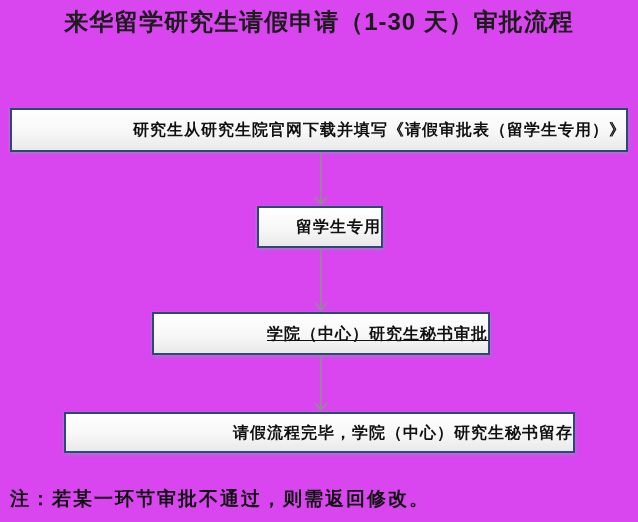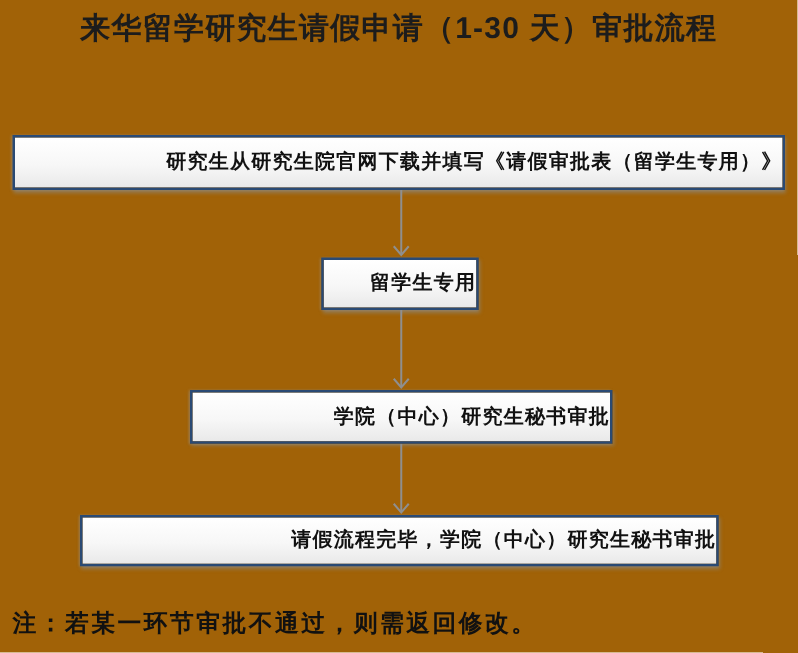--- a/index.html
+++ b/index.html
@@ -4,21 +4,21 @@
 <style>
   html, body {
     margin: 0;
     padding: 0;
     background: #ffffff;
   }
   .canvas {
     position: relative;
     width: 638px;
     height: 522px;
-    background: #a16207;
+    background: #d946ef;
     overflow: hidden;
     font-family: "Liberation Sans", "DejaVu Sans", sans-serif;
   }
   .title {
     position: absolute;
     top: 6px;
     left: 0;
     width: 638px;
     text-align: center;
     font-family: "Liberation Sans", "DejaVu Sans", sans-serif;
@@ -40,21 +40,21 @@
     font-family: "Liberation Serif", "DejaVu Serif", serif;
     font-size: 16px;
     font-weight: 700;
     color: #111111;
     letter-spacing: 1px;
     text-align: center;
     line-height: 1.2;
   }
   .box-1 { left: 10px;  top: 108px; width: 618px; height: 44px; }
   .box-2 { left: 257px; top: 206px; width: 126px; height: 42px; }
-  .box-3 { left: 152px; top: 312px; width: 338px; height: 43px; }
+  .box-3 { left: 152px; top: 312px; width: 338px; height: 43px; text-decoration: underline; }
   .box-4 { left: 64px;  top: 412px; width: 511px; height: 41px; }
   .arrow {
     position: absolute;
     left: 313px;
     width: 16px;
   }
   .arrow-1 { top: 152px; height: 54px; }
   .arrow-2 { top: 248px; height: 64px; }
   .arrow-3 { top: 355px; height: 57px; }
   .arrow svg { display: block; }
@@ -105,18 +105,18 @@
   </div>
 
   <div class="arrow arrow-3">
     <svg width="16" height="57" viewBox="0 0 16 57">
       <line x1="8" y1="0" x2="8" y2="54" stroke="#8f8f8f" stroke-width="1.6"></line>
       <polyline points="2,48 8,55 14,48" fill="none" stroke="#8f8f8f" stroke-width="1.6"></polyline>
     </svg>
   </div>
 
   <div class="flow-box box-4">
-    <span>请假流程完毕，学院（中心）研究生秘书审批</span>
+    <span>请假流程完毕，学院（中心）研究生秘书留存</span>
   </div>
 
   <p class="note">注：若某一环节审批不通过，则需返回修改。</p>
 
 </div>
 
 </body></html>

